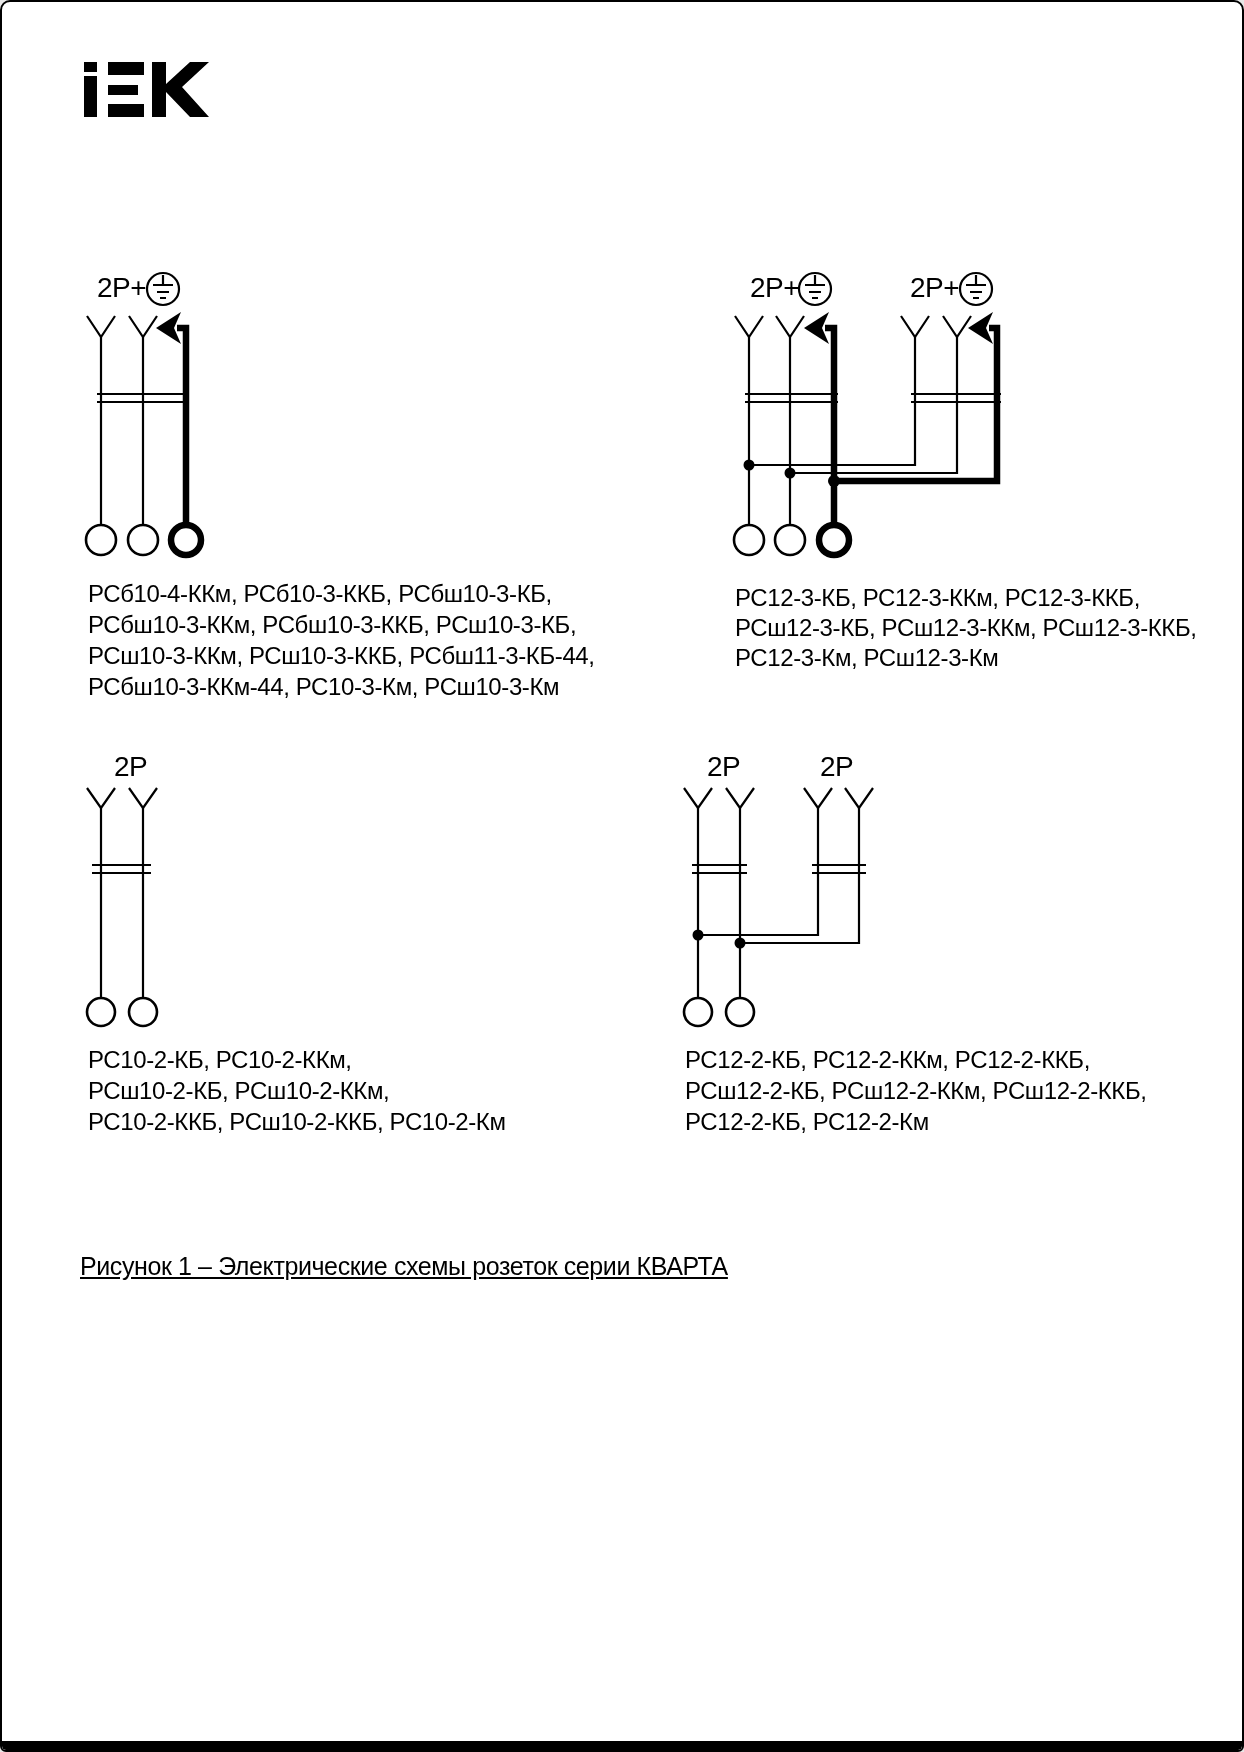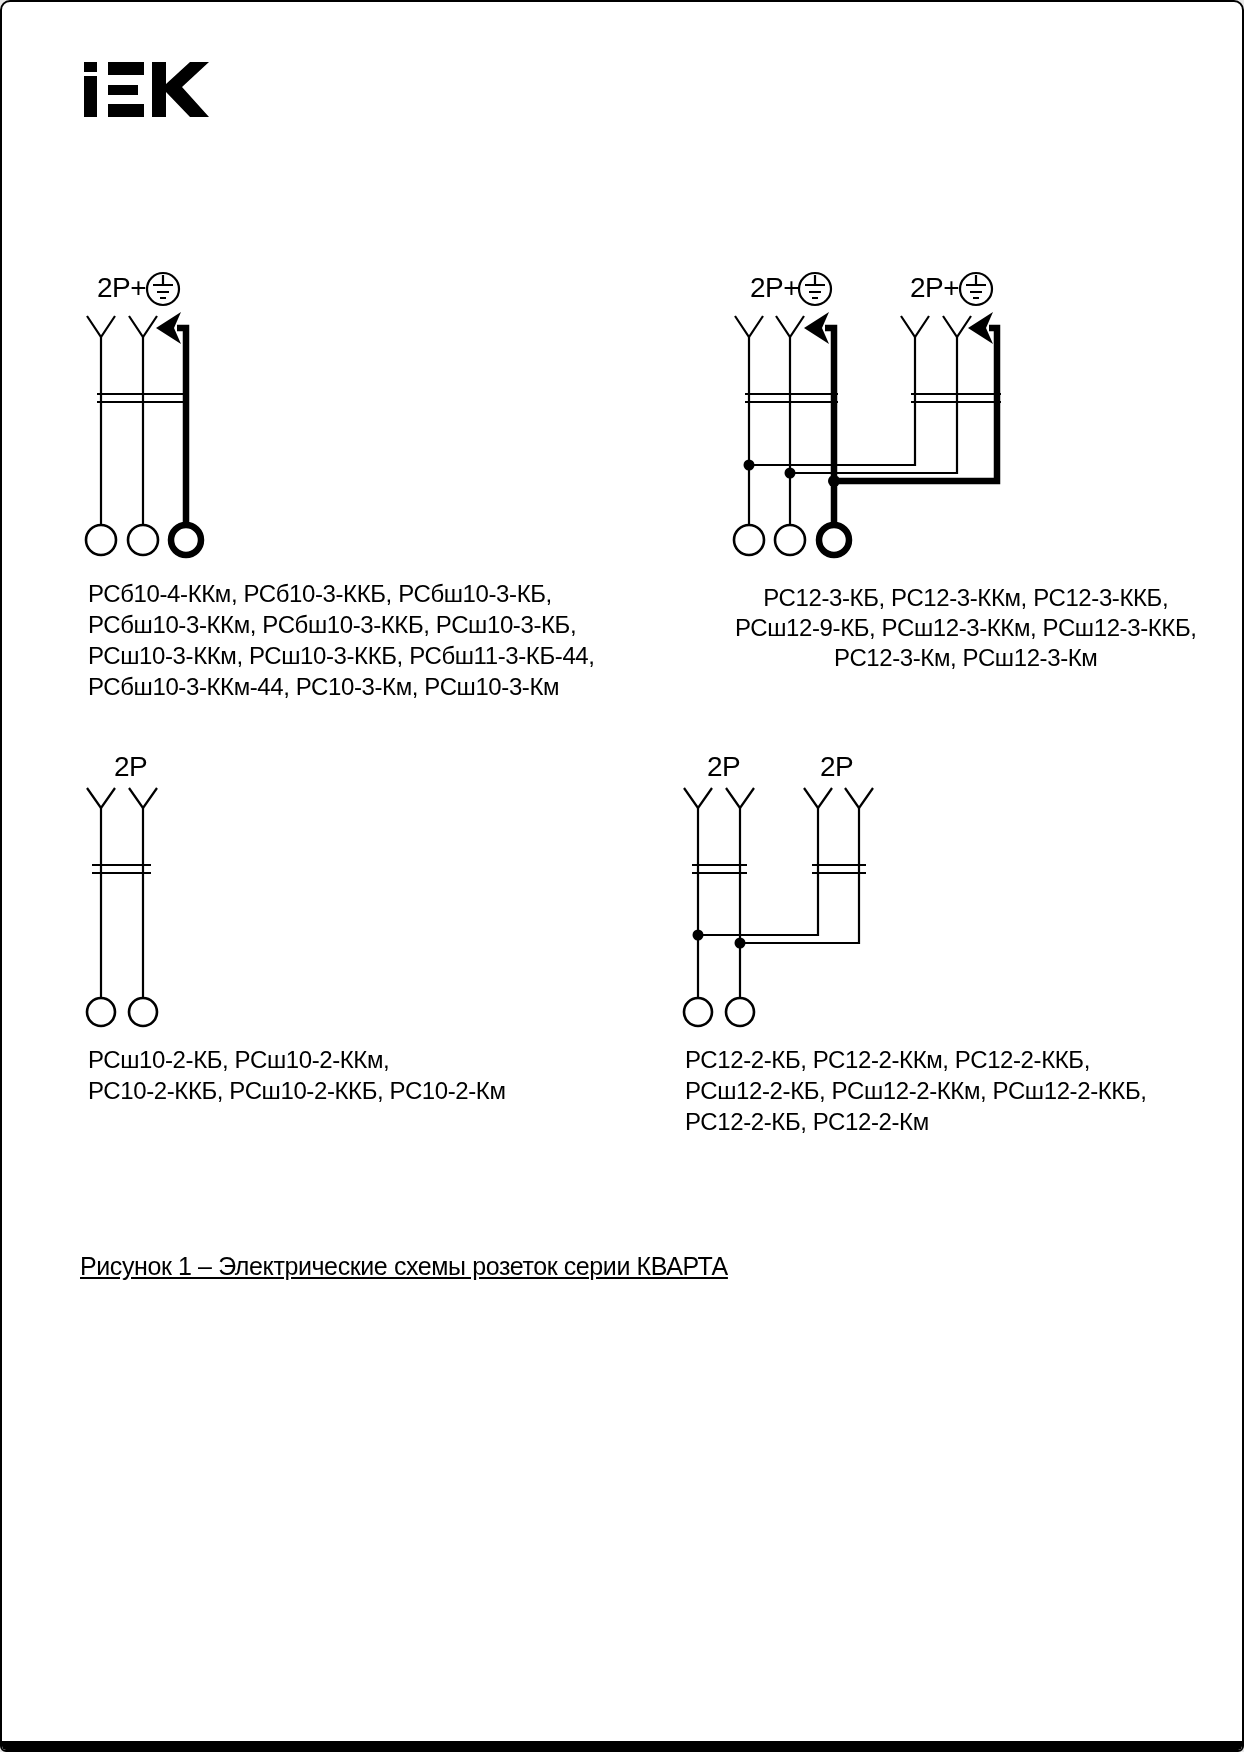--- a/index.html
+++ b/index.html
@@ -158,27 +158,28 @@
   <span class="lbl" style="left:705px; top:751px;">2P</span>
   <span class="lbl" style="left:818px; top:751px;">2P</span>
 
   <div class="models" style="left:86px; top:576px;">
     <div>РСб10-4-ККм, РСб10-3-ККБ, РСбш10-3-КБ,</div>
     <div>РСбш10-3-ККм, РСбш10-3-ККБ, РСш10-3-КБ,</div>
     <div>РСш10-3-ККм, РСш10-3-ККБ, РСбш11-3-КБ-44,</div>
     <div>РСбш10-3-ККм-44, РС10-3-Км, РСш10-3-Км</div>
   </div>
 
-  <div class="models tight" style="left:733px; top:581px;text-align:center;">
+  <div class="models tight" style="left:733px; top:581px;">
     <div>РС12-3-КБ, РС12-3-ККм, РС12-3-ККБ,</div>
-    <div>РСш12-9-КБ, РСш12-3-ККм, РСш12-3-ККБ,</div>
+    <div>РСш12-3-КБ, РСш12-3-ККм, РСш12-3-ККБ,</div>
     <div>РС12-3-Км, РСш12-3-Км</div>
   </div>
 
   <div class="models" style="left:86px; top:1042px;">
+    <div>РС10-2-КБ, РС10-2-ККм,</div>
     <div>РСш10-2-КБ, РСш10-2-ККм,</div>
     <div>РС10-2-ККБ, РСш10-2-ККБ, РС10-2-Км</div>
   </div>
 
   <div class="models" style="left:683px; top:1042px;">
     <div>РС12-2-КБ, РС12-2-ККм, РС12-2-ККБ,</div>
     <div>РСш12-2-КБ, РСш12-2-ККм, РСш12-2-ККБ,</div>
     <div>РС12-2-КБ, РС12-2-Км</div>
   </div>
 

